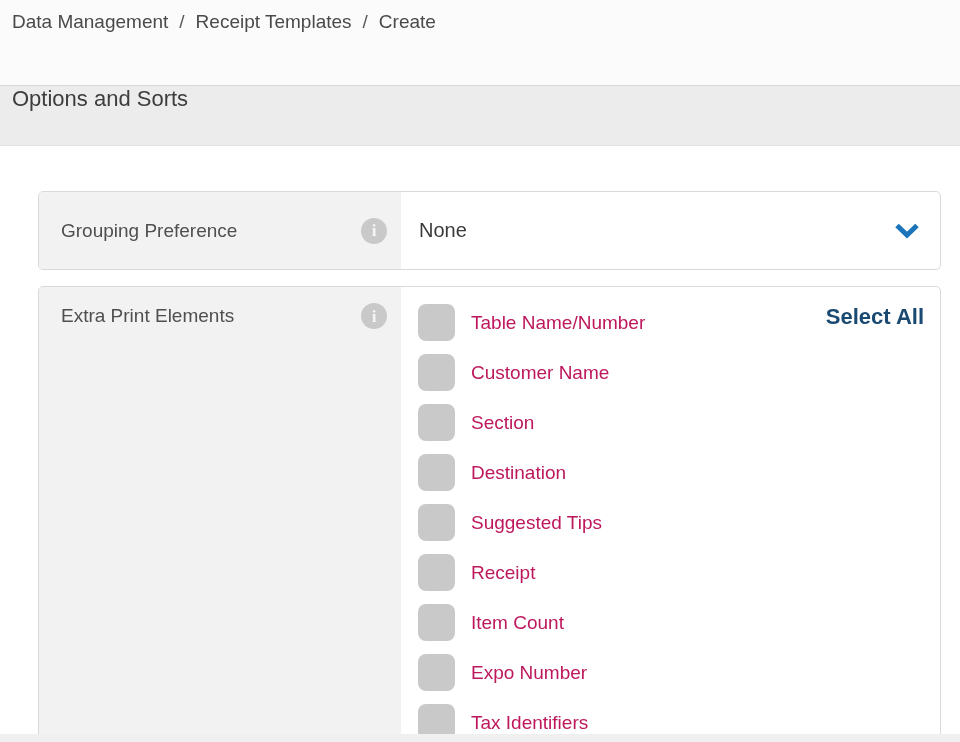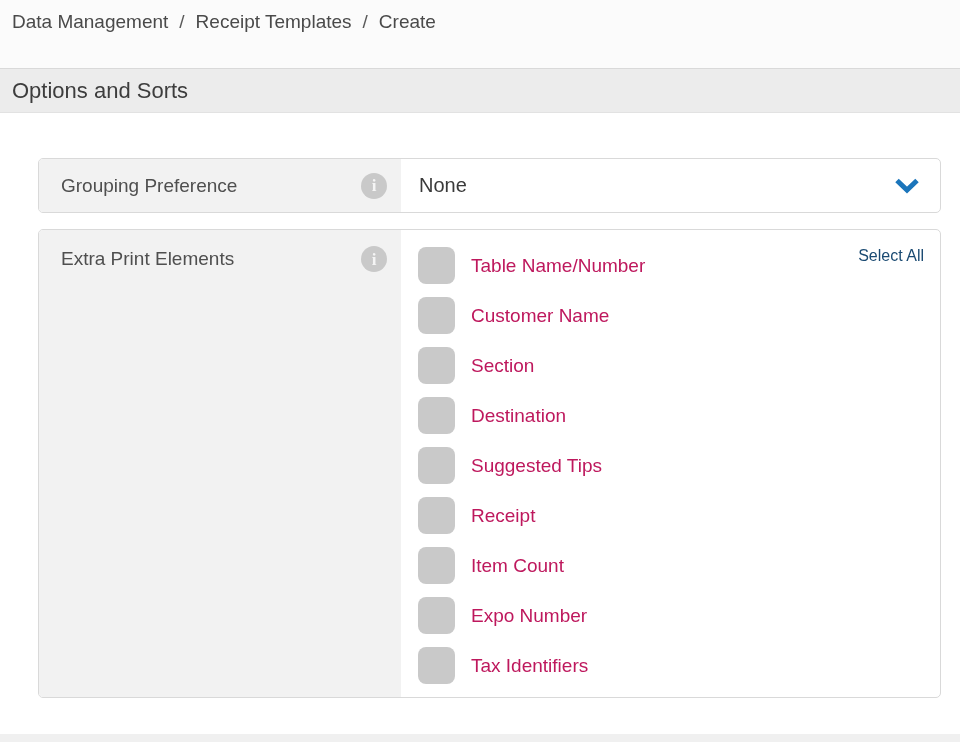--- a/index.html
+++ b/index.html
@@ -7,60 +7,60 @@
   body {
     font-family:"Liberation Sans", sans-serif;
     background:#ffffff;
     color:#333333;
     position:relative;
     overflow:hidden;
   }
 
   
   .breadcrumb-bar {
-    height:69px;
+    height:86px;
     background:#fbfbfb;
     border-bottom:1px solid #d9d9d9;
     padding:10px 12px 0 12px;
     display:flex;
     align-items:flex-start;
     font-size:19px;
     color:#4a4a4a;
     line-height:24px;
   }
   .crumb { cursor:pointer; }
   .crumb.current { cursor:default; }
   .sep { margin:0 11px; color:#5a5a5a; }
 
   
   .section-bar {
-    height:44px;
+    height:60px;
     background:#ececec;
     border-bottom:1px solid #e2e2e2;
     display:flex;
-    align-items:center;
+    align-items:flex-start;
     padding:0 12px;
   }
   .section-bar h2 {
     font-size:22px;
     font-weight:400;
     color:#3d3d3d;
   }
 
   
   .content { padding:45px 19px 0 38px; }
 
   .card {
     border:1px solid #d9d9d9;
     border-radius:5px;
     display:flex;
     background:#ffffff;
     overflow:hidden;
   }
-  .row-card { height:55px; margin-bottom:16px; }
+  .row-card { height:79px; margin-bottom:16px; }
   .list-card { height:469px;margin-top:7px; }
 
   .label-col {
     width:362px;
     flex-shrink:0;
     background:#f2f2f2;
     display:flex;
     align-items:center;
     padding:0 14px 0 22px;
   }
@@ -100,22 +100,22 @@
     padding:0 20px 0 18px;
     cursor:pointer;
   }
   .dropdown-value { font-size:20px; color:#3a3a3a; }
   .chevron { width:26px; height:16px; display:block; }
 
   .options { padding:17px 16px 0 17px; }
   .select-all {
     position:absolute;
     top:17px; right:16px;
-    font-size:16px;
-    font-weight:400;
+    font-size:22px;
+    font-weight:700;
     color:#1a4a72;
     text-decoration:none;
     cursor:pointer;
   }
   .checkbox-row {
     display:flex;
     align-items:center;
     height:37px;
     margin-bottom:13px;
   }

